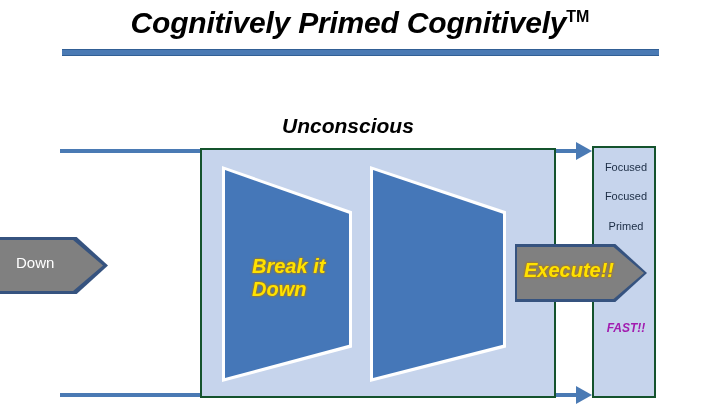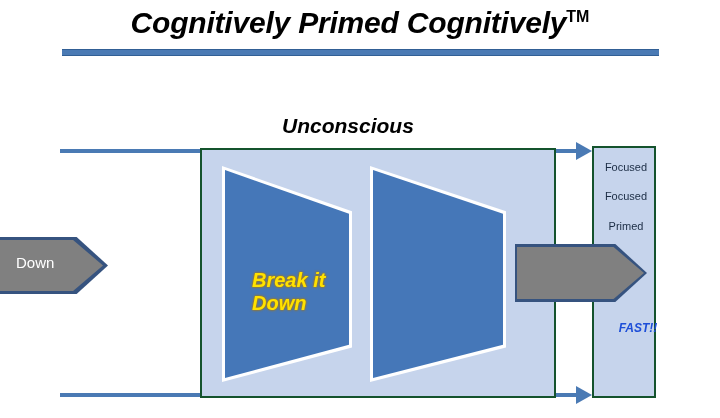--- a/index.html
+++ b/index.html
@@ -114,28 +114,28 @@
     text-align: center;
     font-size: 11px;
     color: #1b2c44;
     white-space: nowrap;
   }
   #conscious-item-0 { top: 13px; }
   #conscious-item-1 { top: 42px; }
   #conscious-item-2 { top: 72px; }
   #conscious-fast {
     position: absolute;
-    left: 12px;
+    left: 0;
     top: 173px;
     width: 64px;
     text-align: center;
     font-size: 12px;
     font-weight: bold;
     font-style: italic;
-    color: #1d4ed8;
+    color: #a21caf;
     white-space: nowrap;
   }
 
   
   .trapezoid {
     position: absolute;
     background: #4577b8;
     box-sizing: border-box;
   }
   .trapezoid-border {
@@ -178,21 +178,21 @@
   .trap-label {
     position: absolute;
     font-size: 20px;
     font-weight: bold;
     font-style: italic;
     color: #ffe200;
     line-height: 1.15;
     text-shadow: 0 0 3px #b07a00, 0 0 2px #b07a00;
     white-space: pre-line;
   }
-  #trap-1-label { left: 252px; top: 269px; }
+  #trap-1-label { left: 252px; top: 255px; }
   #trap-2-label { left: 400px; top: 241px; }
 
   
   .pentagon {
     position: absolute;
     background: #808080;
     box-sizing: border-box;
   }
   .pentagon-outline {
     position: absolute;
@@ -285,14 +285,15 @@
     <div class="conscious-item" id="conscious-item-2">Primed</div>
     <div id="conscious-fast">FAST!!</div>
   </div>
 
   <div class="pentagon-outline" id="input-arrow-outline"></div>
   <div class="pentagon" id="input-arrow"></div>
   <div id="input-label">Down</div>
 
   <div class="pentagon-outline" id="execute-arrow-outline"></div>
   <div class="pentagon" id="execute-arrow"></div>
+  <div id="execute-label">Execute!!</div>
 
 </div>
 
 </body></html>

